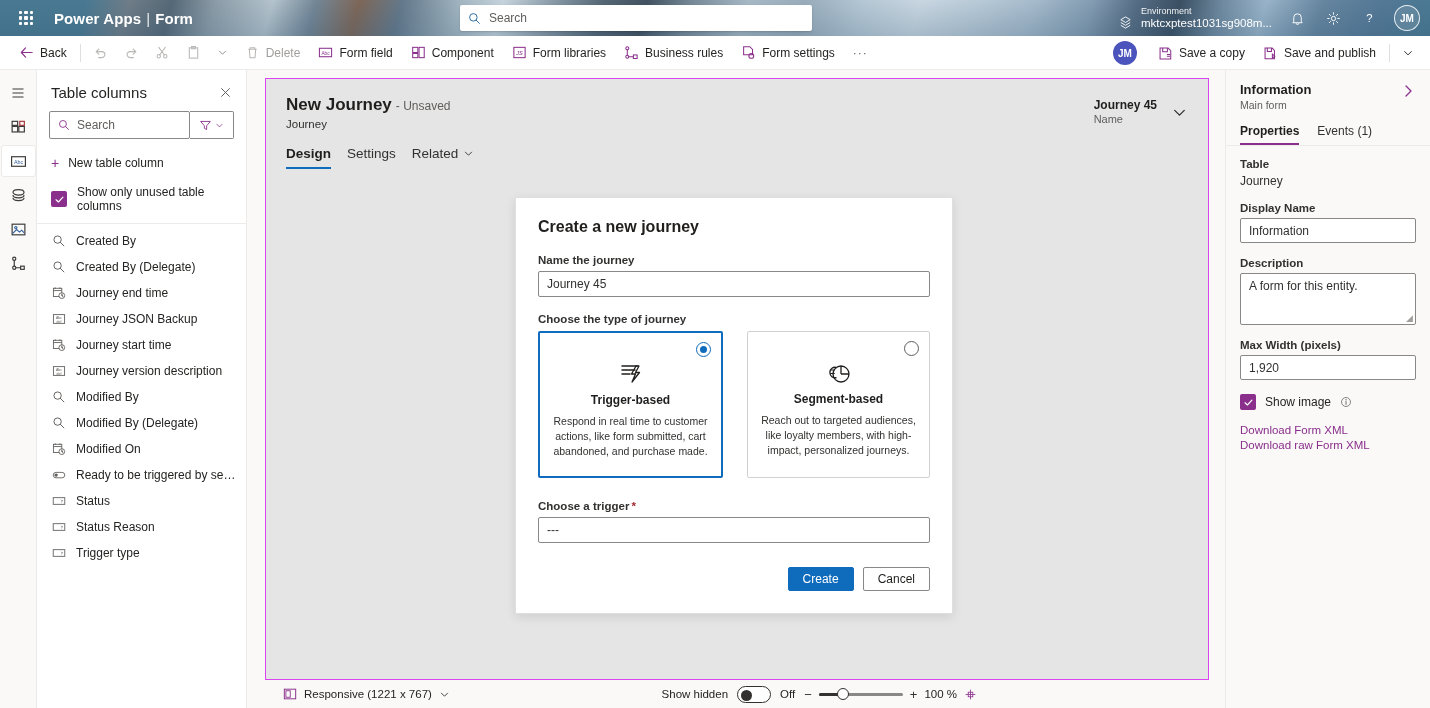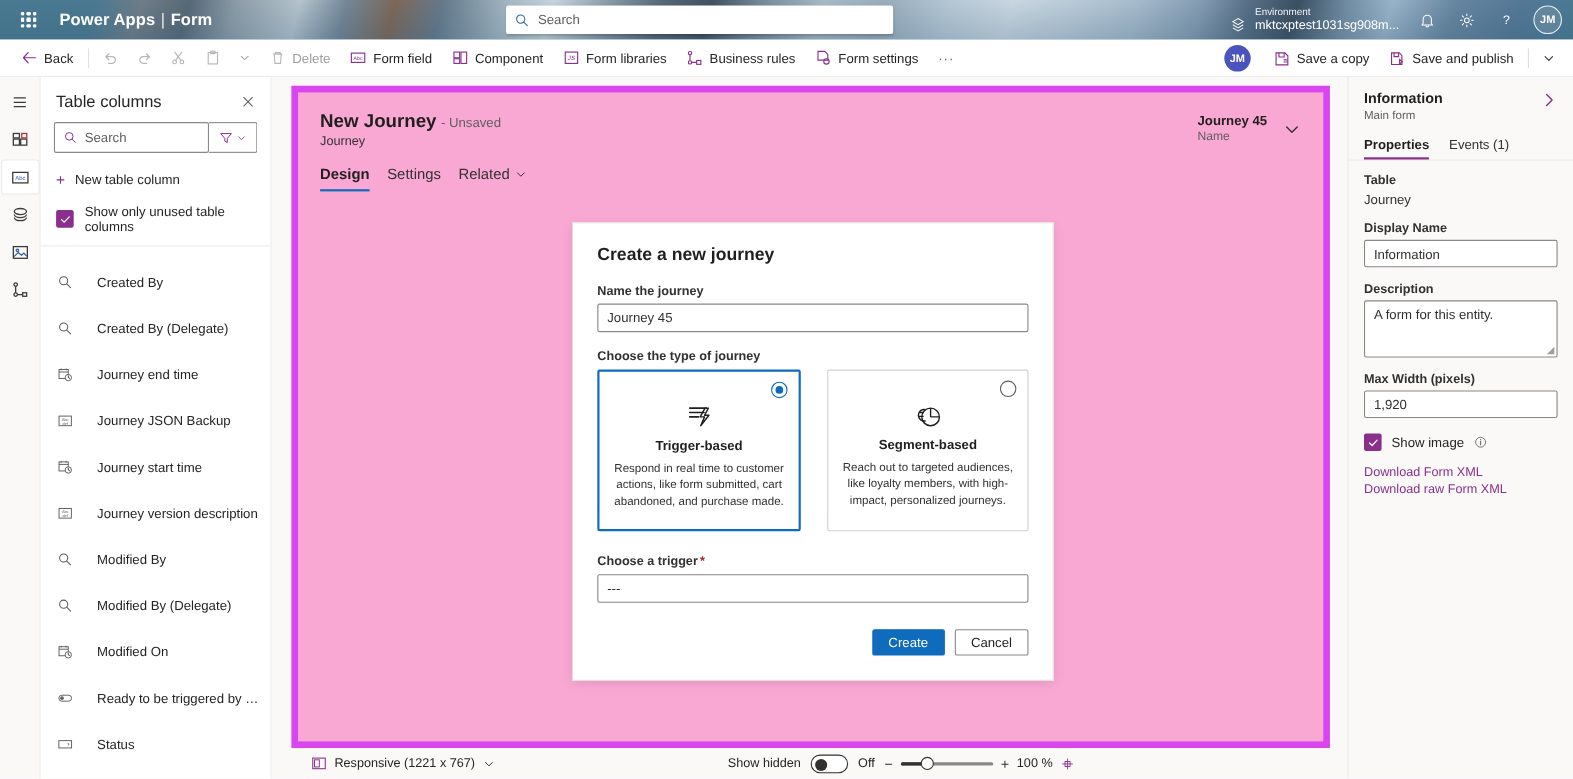--- a/index.html
+++ b/index.html
@@ -158,33 +158,33 @@
     display: flex; align-items: center; gap: 10px; padding: 6px 14px 10px 14px;
     cursor: pointer; font-size: 12px;
   }
   .cbox {
     width: 16px; height: 16px; border-radius: 2px; background: #8a2f8c;
     display: flex; align-items: center; justify-content: center; flex: 0 0 16px;
   }
   .lp-divider { height: 1px; background: #edebe9; margin: 0; }
   .lp-list { flex: 1; overflow-y: auto; padding-top: 4px; }
   .lp-item {
-    display: flex; align-items: center; gap: 21px; padding: 6px 10px 6px 14px;
-    cursor: grab; font-size: 12px; color: #252423; white-space: nowrap; margin-top: 16px;
+    display: flex; align-items: center; gap: 9px; padding: 6px 10px 6px 14px;
+    cursor: grab; font-size: 12px; color: #252423; white-space: nowrap;
   }
   .lp-item .ficon { flex: 0 0 16px; display: flex; align-items: center; justify-content: center; color: #605e5c; }
   .lp-item .flabel { overflow: hidden; text-overflow: ellipsis; }
 
   
   .canvasarea {
     flex: 1; min-width: 0; display: flex; flex-direction: column;
     background: #faf9f8; padding: 8px 16px 0 18px; overflow: hidden;
   }
   .formcanvas {
-    flex: 1; background: #f9a8d4; border: 6px solid #d946ef;
+    flex: 1; background: #e5e5e5; border: 1px solid #d946ef;
     position: relative; overflow: hidden; min-height: 0;
   }
   .fc-header { padding: 16px 20px 0 20px; display: flex; align-items: flex-start; }
   .fc-title-wrap { flex: 1; }
   .fc-title { font-size: 17px; font-weight: bold; color: #201f1e; }
   .fc-title .unsaved { font-size: 12px; font-weight: 400; color: #605e5c; margin-left: 4px; }
   .fc-sub { font-size: 11.5px; color: #323130; margin-top: 3px; }
   .fc-right { display: flex; align-items: center; gap: 14px; padding-top: 3px; }
   .fc-rlabel { text-align: left; line-height: 1.25; }
   .fc-rlabel .v { font-size: 12px; font-weight: bold; color: #201f1e; }

